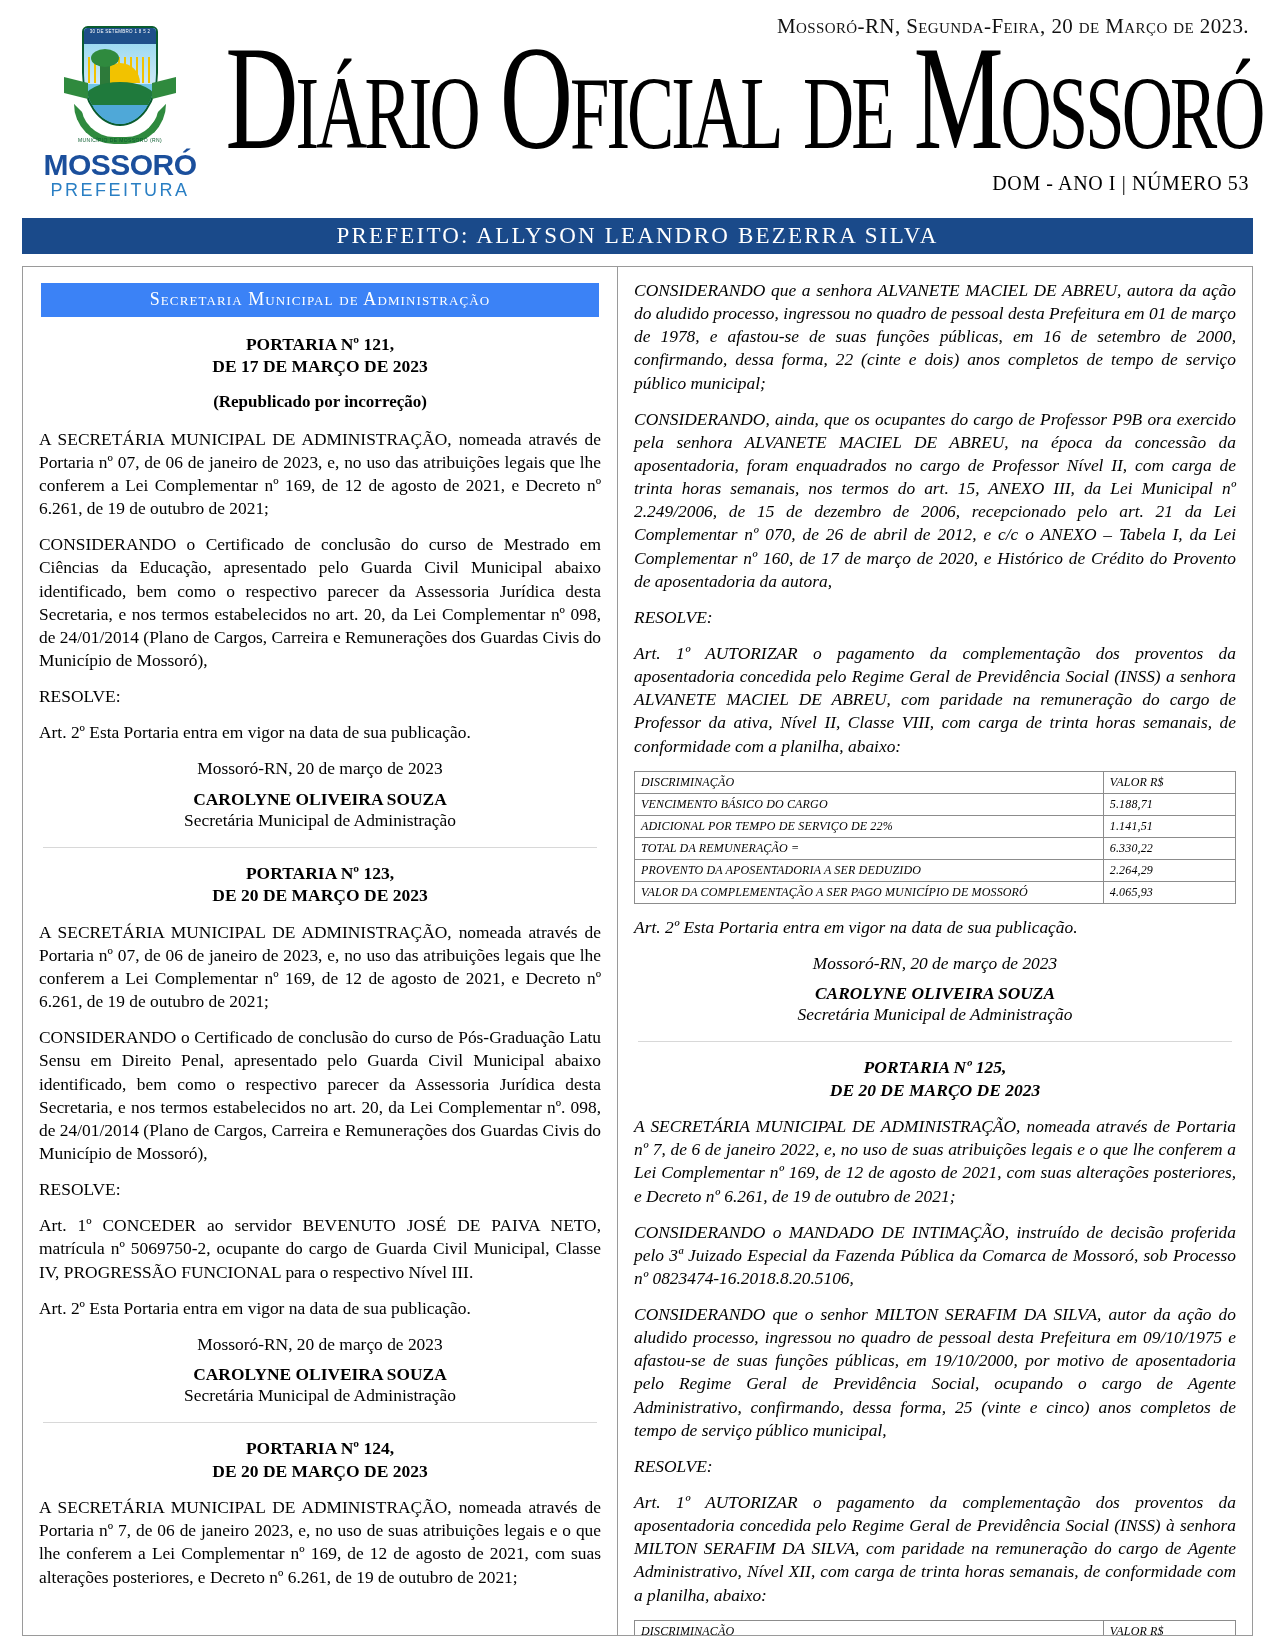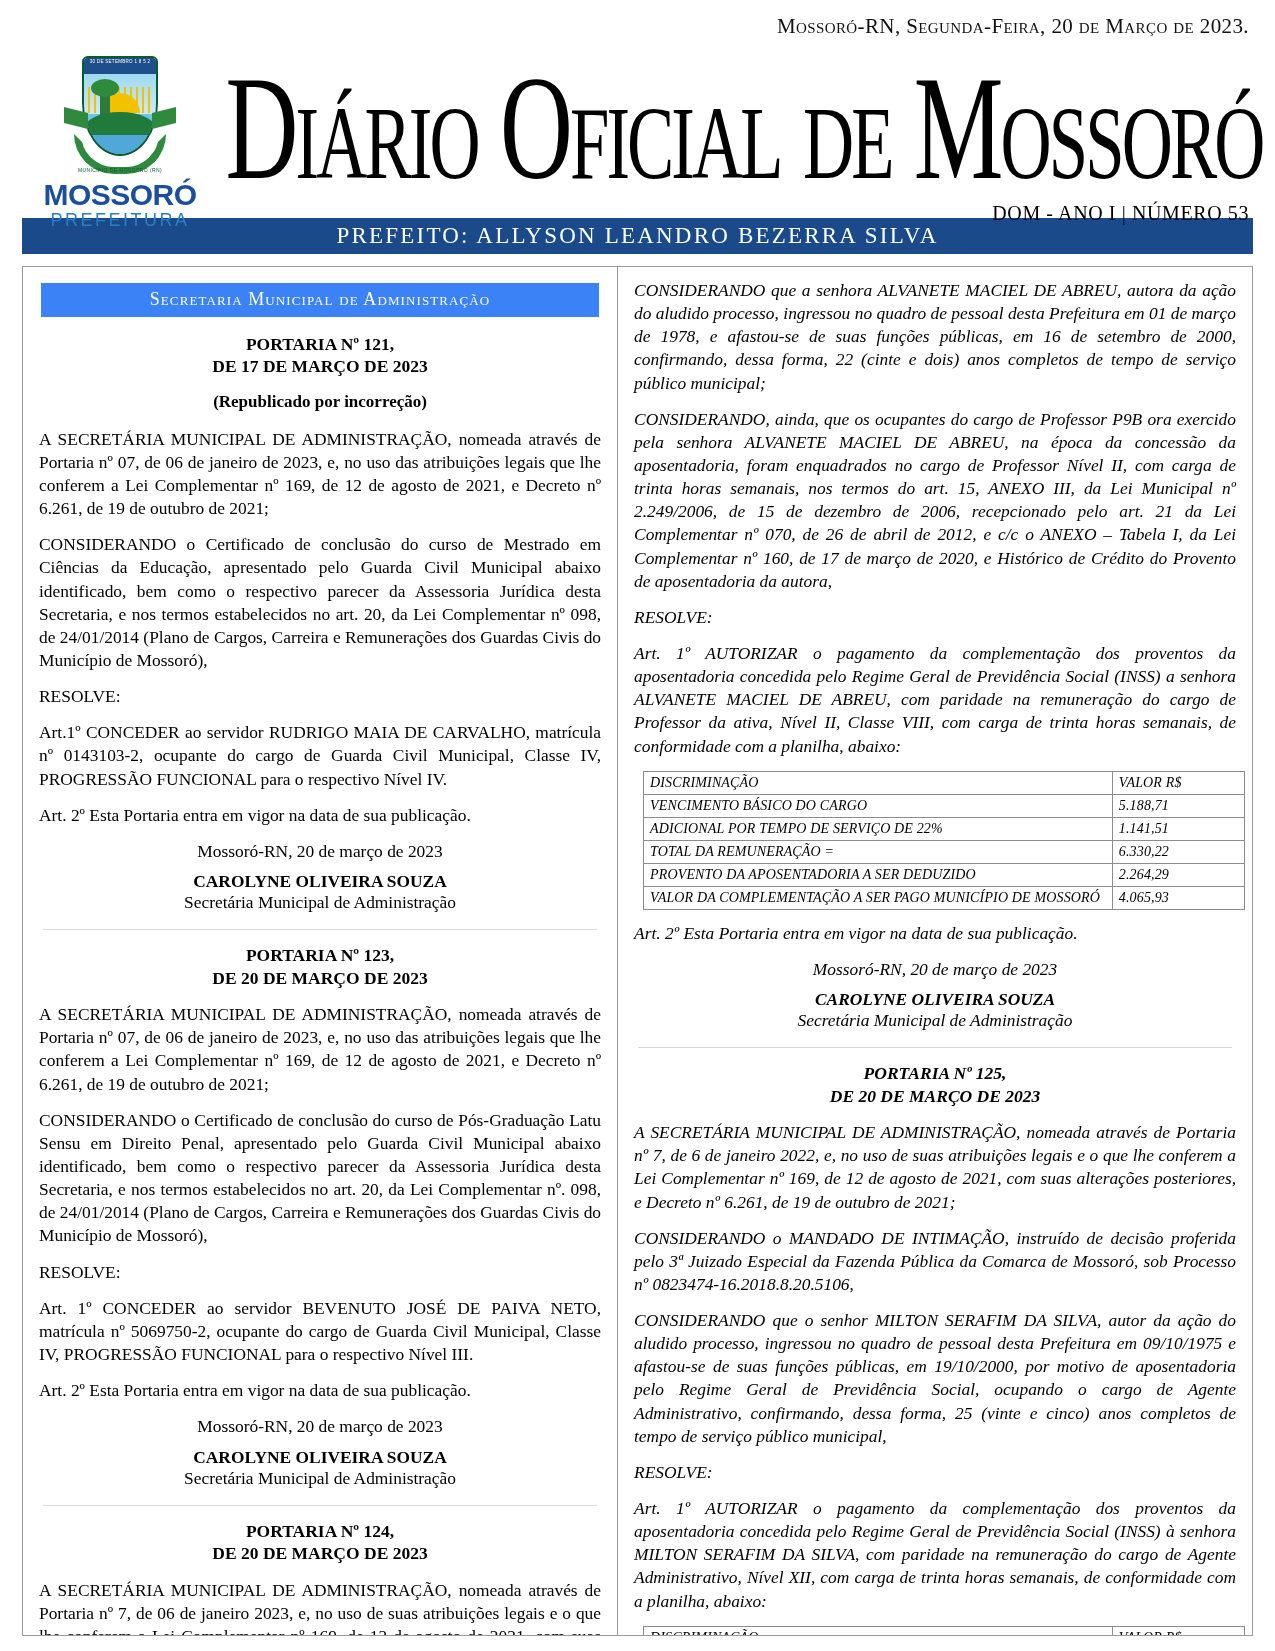--- a/index.html
+++ b/index.html
@@ -30,21 +30,21 @@
     top: 14px;
     font-family: "Liberation Serif", serif;
     font-size: 21px;
     font-variant: small-caps;
     letter-spacing: 0.4px;
     color: #111;
     white-space: nowrap;
   }
   .brand-row {
     position: absolute;
-    left: 0; top: 48px;
+    left: 0; top: 18px;
     width: 1275px;
     height: 170px;
   }
   
   .logo-block {
     position: absolute;
     left: 30px; top: 8px;
     width: 180px;
     text-align: center;
   }
@@ -218,23 +218,23 @@
   .rule {
     border: 0;
     border-top: 1px solid #d8d8d8;
     margin: 16px 4px 4px 4px;
   }
 
   
   table.planilha {
     width: 100%;
     border-collapse: collapse;
-    margin: 6px 0 12px 9px;
+    margin: 6px 0 12px 0;
     font-family: "Liberation Serif", serif;
-    font-size: 14px;
+    font-size: 12px;
     font-variant: small-caps;
     letter-spacing: 0.15px;
   }
   table.planilha td, table.planilha th {
     border: 1px solid #8c8c8c;
     padding: 3px 5px 3px 6px;
     text-align: left;
     font-weight: normal;
     white-space: nowrap;
   }
@@ -288,21 +288,20 @@
 
     <div>
       <div class="doc-title">
         <div>PORTARIA Nº 121,</div>
         <div>DE 17 DE MARÇO DE 2023</div>
       </div>
       <div class="doc-note">(Republicado por incorreção)</div>
       <p class="par">A SECRETÁRIA MUNICIPAL DE ADMINISTRAÇÃO, nomeada através de Portaria nº 07, de 06 de janeiro de 2023, e, no uso das atribuições legais que lhe conferem a Lei Complementar nº 169, de 12 de agosto de 2021, e Decreto nº 6.261, de 19 de outubro de 2021;</p>
       <p class="par">CONSIDERANDO o Certificado de conclusão do curso de Mestrado em Ciências da Educação, apresentado pelo Guarda Civil Municipal abaixo identificado, bem como o respectivo parecer da Assessoria Jurídica desta Secretaria, e nos termos estabelecidos no art. 20, da Lei Complementar nº 098, de 24/01/2014 (Plano de Cargos, Carreira e Remunerações dos Guardas Civis do Município de Mossoró),</p>
       <p class="par">RESOLVE:</p>
-      <p class="par">Art.1º CONCEDER ao servidor RUDRIGO MAIA DE CARVALHO, matrícula nº 0143103-2, ocupante do cargo de Guarda Civil Municipal, Classe IV, PROGRESSÃO FUNCIONAL para o respectivo Nível IV.</p>
       <p class="par">Art. 2º Esta Portaria entra em vigor na data de sua publicação.</p>
       <div class="center-line">Mossoró-RN, 20 de março de 2023</div>
       <div class="sig-name">CAROLYNE OLIVEIRA SOUZA</div>
       <div class="sig-role">Secretária Municipal de Administração</div>
     </div>
 
     <hr class="rule">
 
     <div>
       <div class="doc-title">

